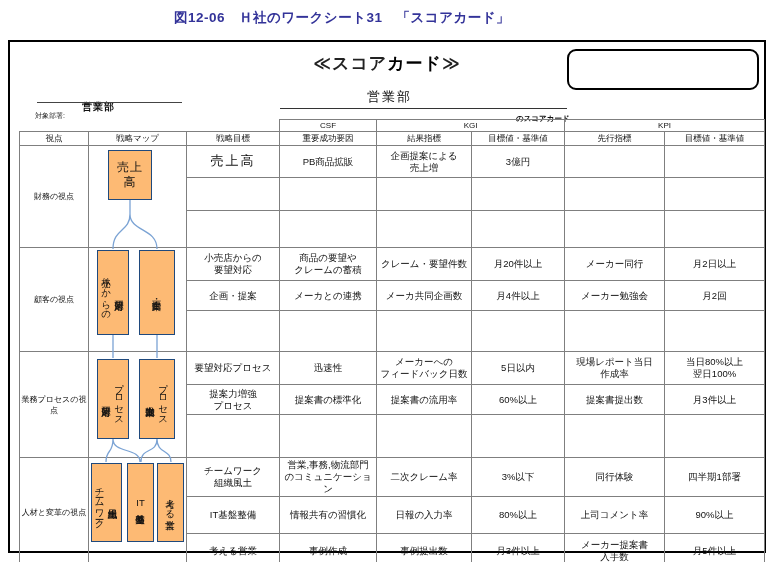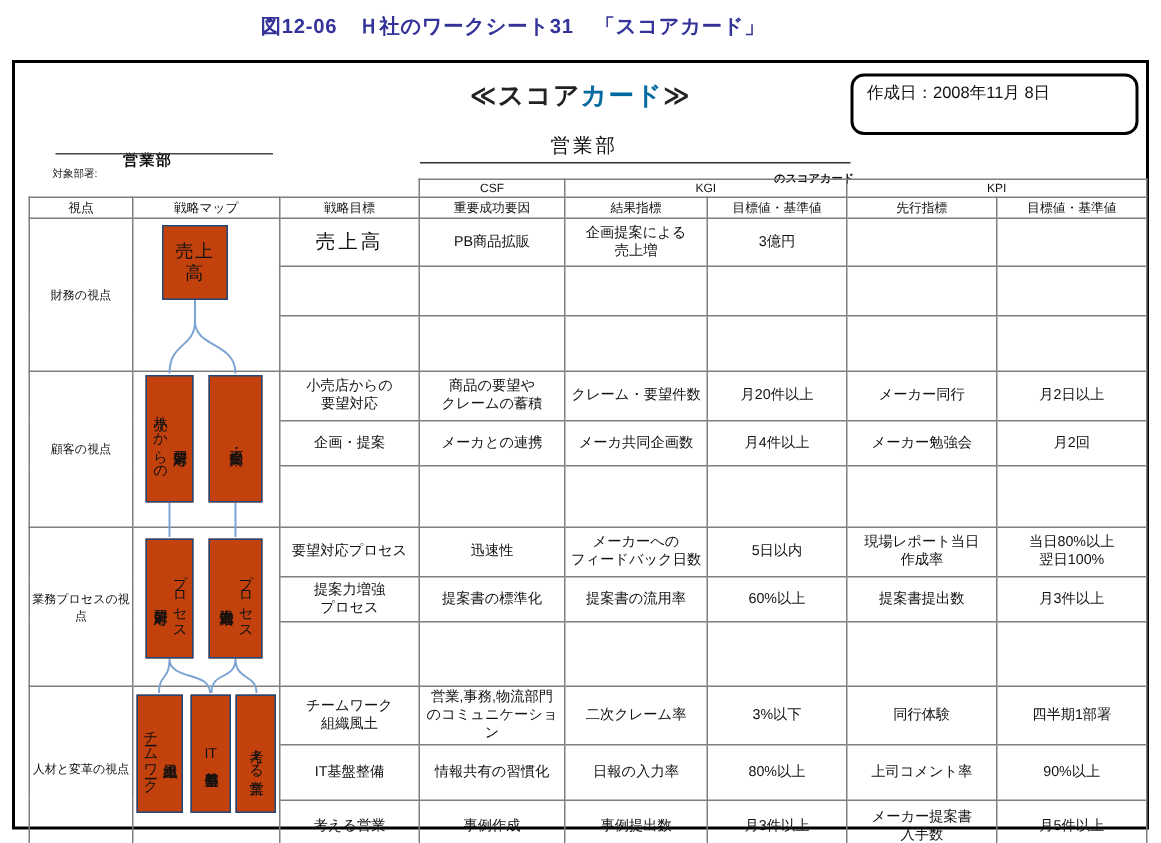--- a/index.html
+++ b/index.html
@@ -13,21 +13,21 @@
     font-size:13.5px;letter-spacing:.5px;color:#333399;font-weight:bold;
   }
   .frame{
     position:absolute;left:8px;top:40px;width:758px;height:513px;
     border:2px solid #000;box-sizing:border-box;background:#fff;
   }
   .sheet-title{
     position:absolute;left:0;right:0;top:10px;text-align:center;
     font-size:17px;font-weight:bold;letter-spacing:1px;color:#222;
   }
-  .sheet-title .field{color:#0369a1;}
+  .sheet-title .field{color:#000000;}
   .date-box{
     position:absolute;left:557px;top:7px;width:192px;height:41px;
     border:2px solid #000;border-radius:9px;box-sizing:border-box;
     padding:3px 9px;font-size:11px;line-height:16px;white-space:nowrap;
   }
   .dept-center{position:absolute;left:357px;top:46px;font-size:13px;letter-spacing:2px;}
   .center-underline{position:absolute;left:270px;top:66px;width:287px;border-bottom:1px solid #333;}
   .dept-suffix{position:absolute;left:506px;top:72px;font-size:7.5px;font-weight:bold;}
   .target-label{position:absolute;left:25px;top:69px;font-size:7px;color:#222;}
   .target-value{position:absolute;left:72px;top:58px;font-size:10px;font-weight:bold;letter-spacing:1px;}
@@ -52,42 +52,41 @@
   .persp{
     border:1px solid #7f7f7f;text-align:center;vertical-align:middle;
     font-size:8px;font-weight:normal;padding:0;
   }
   .mapcell{border:1px solid #7f7f7f;}
 
   .map-layer{position:absolute;left:0;top:0;width:758px;height:513px;pointer-events:none;}
   .map-layer svg{position:absolute;left:0;top:0;}
   .conn{fill:none;stroke:#7ba3d4;stroke-width:1.3;}
   .mbox{
-    position:absolute;background:#c2410c;border:1.5px solid #1f497d;box-sizing:border-box;
+    position:absolute;background:#fdba74;border:1.5px solid #1f497d;box-sizing:border-box;
     display:flex;align-items:center;justify-content:center;text-align:center;
     white-space:pre-line;color:#111;
   }
   .mbox.h{font-size:12px;line-height:15px;letter-spacing:1px;}
   .mbox.v{
     writing-mode:vertical-lr;text-orientation:upright;
     font-size:9.5px;line-height:13px;letter-spacing:0;
   }
   .tcy{text-combine-upright:all;}
 </style>
 </head>
 <body>
 
 <div class="page-title">図12-06　Ｈ社のワークシート31　「スコアカード」</div>
 
 <div class="frame">
 
   <div class="sheet-title"><span>≪スコア</span><span class="field">カード</span><span>≫</span></div>
 
   <div class="date-box">
-    <div>作成日：2008年11月 8日</div>
   </div>
 
   <div class="dept-center">営業部</div>
   <div class="center-underline"></div>
   <div class="dept-suffix">のスコアカード</div>
 
   <div class="target-label">対象部署:</div>
   <div class="target-value">営業部</div>
   <div class="target-underline"></div>
 

